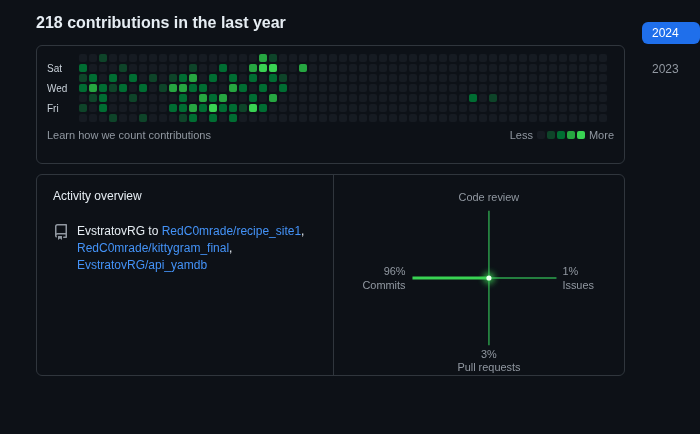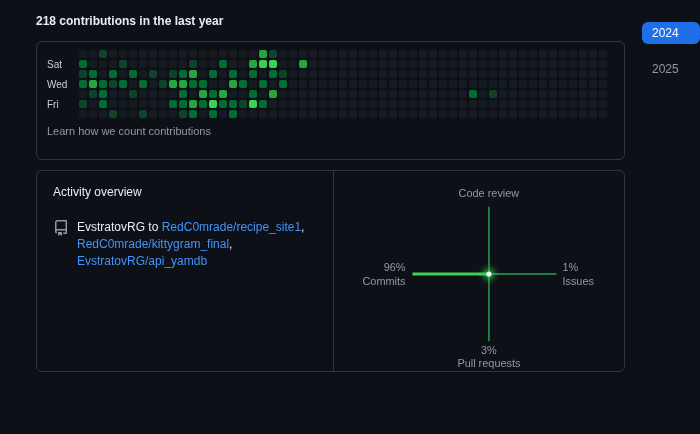--- a/index.html
+++ b/index.html
@@ -7,21 +7,21 @@
   body {
     background: var(--bg, #0d1117);
     color: var(--text_primary, #e6edf3);
     font-family: "Liberation Sans", "DejaVu Sans", sans-serif;
     overflow: hidden;
     position: relative;
   }
   .main { position:absolute; left:36px; top:0; width:589px; }
 
   .header-row { display:flex; justify-content:space-between; align-items:center; margin-top:14px; }
-  .page-title { font-size:12px; font-weight:700; color:var(--text_primary,#e6edf3); }
+  .page-title { font-size:16px; font-weight:700; color:var(--text_primary,#e6edf3); }
   .settings-btn { font-size:12px; color:#c9d1d9; cursor:pointer; display:flex; align-items:center; gap:4px; }
   .settings-btn .caret { font-size:9px; color:#c9d1d9; }
 
   .card { border:1px solid var(--border,#30363d); border-radius:6px; background:var(--bg,#0d1117); }
 
   .calendar-card { margin-top:13px; padding:8px 10px; height:119px; }
   .months-row { position:relative; height:14px; margin-left:0; }
   .months-row span { position:absolute; top:0; font-size:10px; color:#c9d1d9; }
   .calendar-body { position:relative; height:68px; }
   .day-label { position:absolute; left:0; width:28px; font-size:10px; line-height:9px; color:#c9d1d9; }
@@ -547,20 +547,31 @@
             <div class="cell" style="background: rgb(22, 27, 34);"></div>
             <div class="cell" style="background: rgb(22, 27, 34);"></div>
           </div>
         </div>
     <span class="day-label" style="top: 10px;">Sat</span>
         <span class="day-label" style="top: 30px;">Wed</span>
         <span class="day-label" style="top: 50px;">Fri</span>
       </div>
     <div class="cal-footer">
       <a class="count-link">Learn how we count contributions</a>
+      <div class="legend">
+        <span>Less</span>
+        <span class="legend-cells">
+            <span class="legend-cell" style="background: rgb(22, 27, 34);"></span>
+            <span class="legend-cell" style="background: rgb(14, 68, 41);"></span>
+            <span class="legend-cell" style="background: rgb(0, 109, 50);"></span>
+            <span class="legend-cell" style="background: rgb(38, 166, 65);"></span>
+            <span class="legend-cell" style="background: rgb(57, 211, 83);"></span>
+          </span>
+        <span>More</span>
+      </div>
     </div>
   </div>
 
   <div class="card activity-card">
     <div class="activity-left">
       <div class="activity-title">Activity overview</div>
       <div class="contrib-row">
         <span class="repo-icon">
           <svg width="16" height="16" viewBox="0 0 16 16" fill="currentColor" aria-hidden="true">
             <path d="M2 2.5A2.5 2.5 0 0 1 4.5 0h8.75a.75.75 0 0 1 .75.75v12.5a.75.75 0 0 1-.75.75h-2.5a.75.75 0 0 1 0-1.5h1.75v-2h-8a1 1 0 0 0-.714 1.7.75.75 0 1 1-1.072 1.05A2.495 2.495 0 0 1 2 11.5Zm10.5-1h-8a1 1 0 0 0-1 1v6.708A2.486 2.486 0 0 1 4.5 9h8ZM5 12.25a.25.25 0 0 1 .25-.25h3.5a.25.25 0 0 1 .25.25v3.25a.25.25 0 0 1-.4.2l-1.45-1.087a.25.25 0 0 0-.3 0L5.4 15.7a.25.25 0 0 1-.4-.2Z"></path>
@@ -595,14 +606,14 @@
         <text x="156" y="198" text-anchor="middle">Pull requests</text>
       </svg>
     </div>
   </div>
 
 
 </div>
 
 <div class="years">
   <div class="year-btn active">2024</div>
-  <div class="year-btn inactive">2025</div>
+  <div class="year-btn inactive">2023</div>
 </div>
 
 </body></html>

